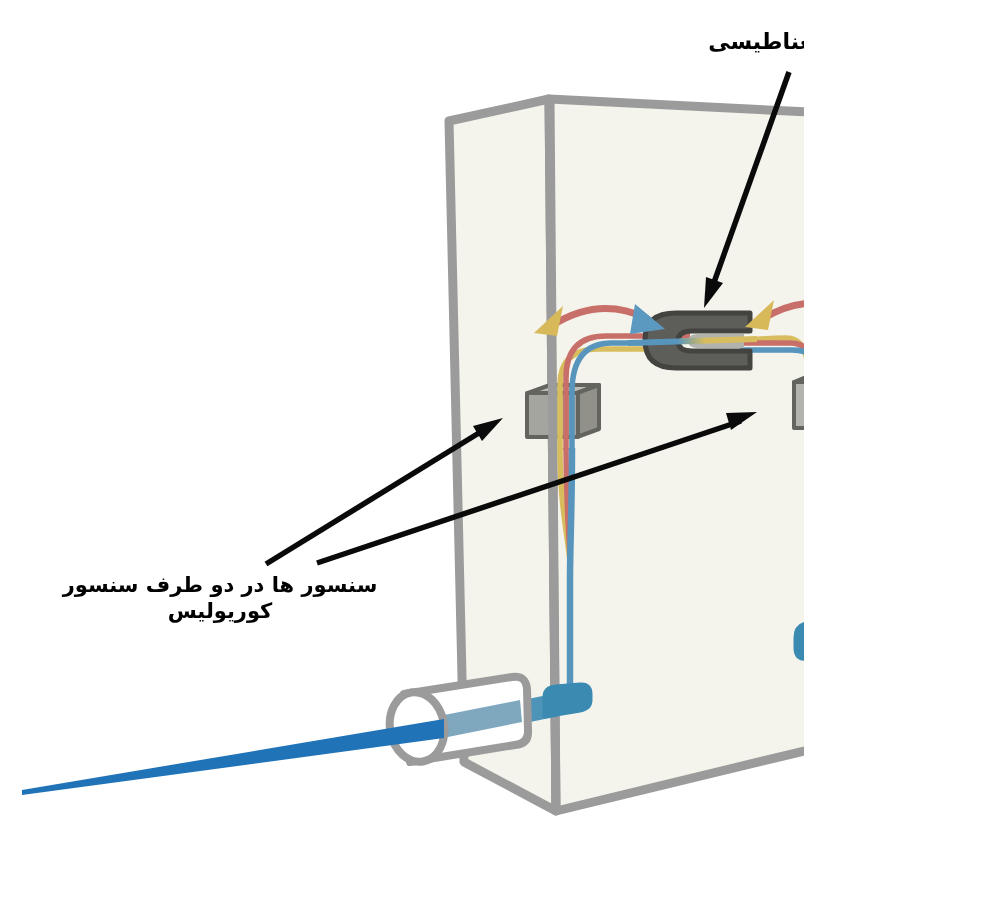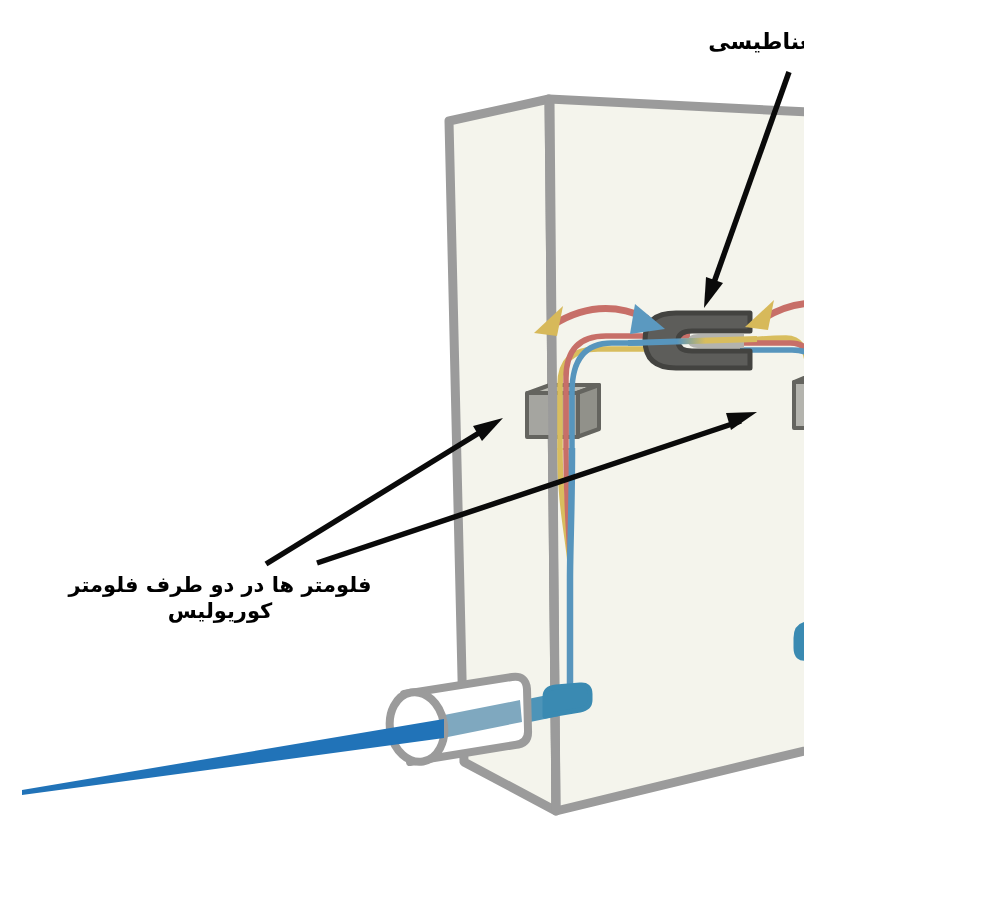--- a/index.html
+++ b/index.html
@@ -149,15 +149,15 @@
       <polygon class="black-head" points="503,418 482,441 473,426"></polygon>
     </g>
     <g>
       <line class="black-arrow" x1="317" y1="563" x2="741" y2="421"></line>
       <polygon class="black-head" points="757,412 731,430 726,413"></polygon>
     </g>
   </svg>
 
   <div id="oscillator-label" class="diagram-label">اوسیلاتور مغناطیسی</div>
 
-  <div id="sensors-label" class="diagram-label">فلومتر ها در دو طرف فلومتر کوریولیس</div>
+  <div id="sensors-label" class="diagram-label">سنسور ها در دو طرف سنسور کوریولیس</div>
 
 </div>
 
 </body></html>

